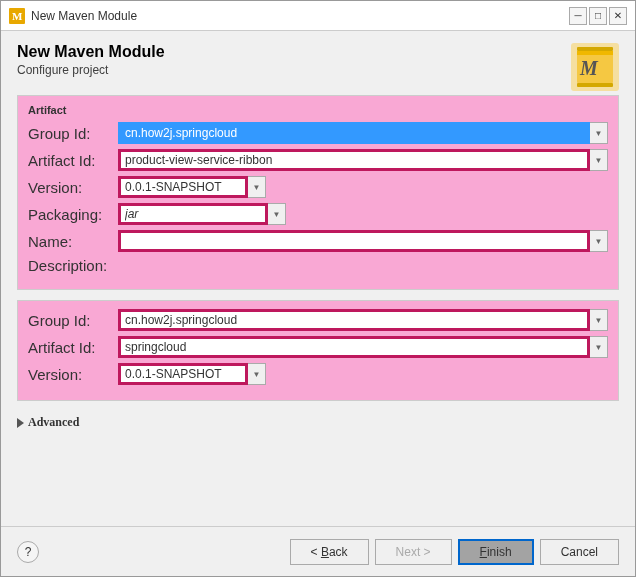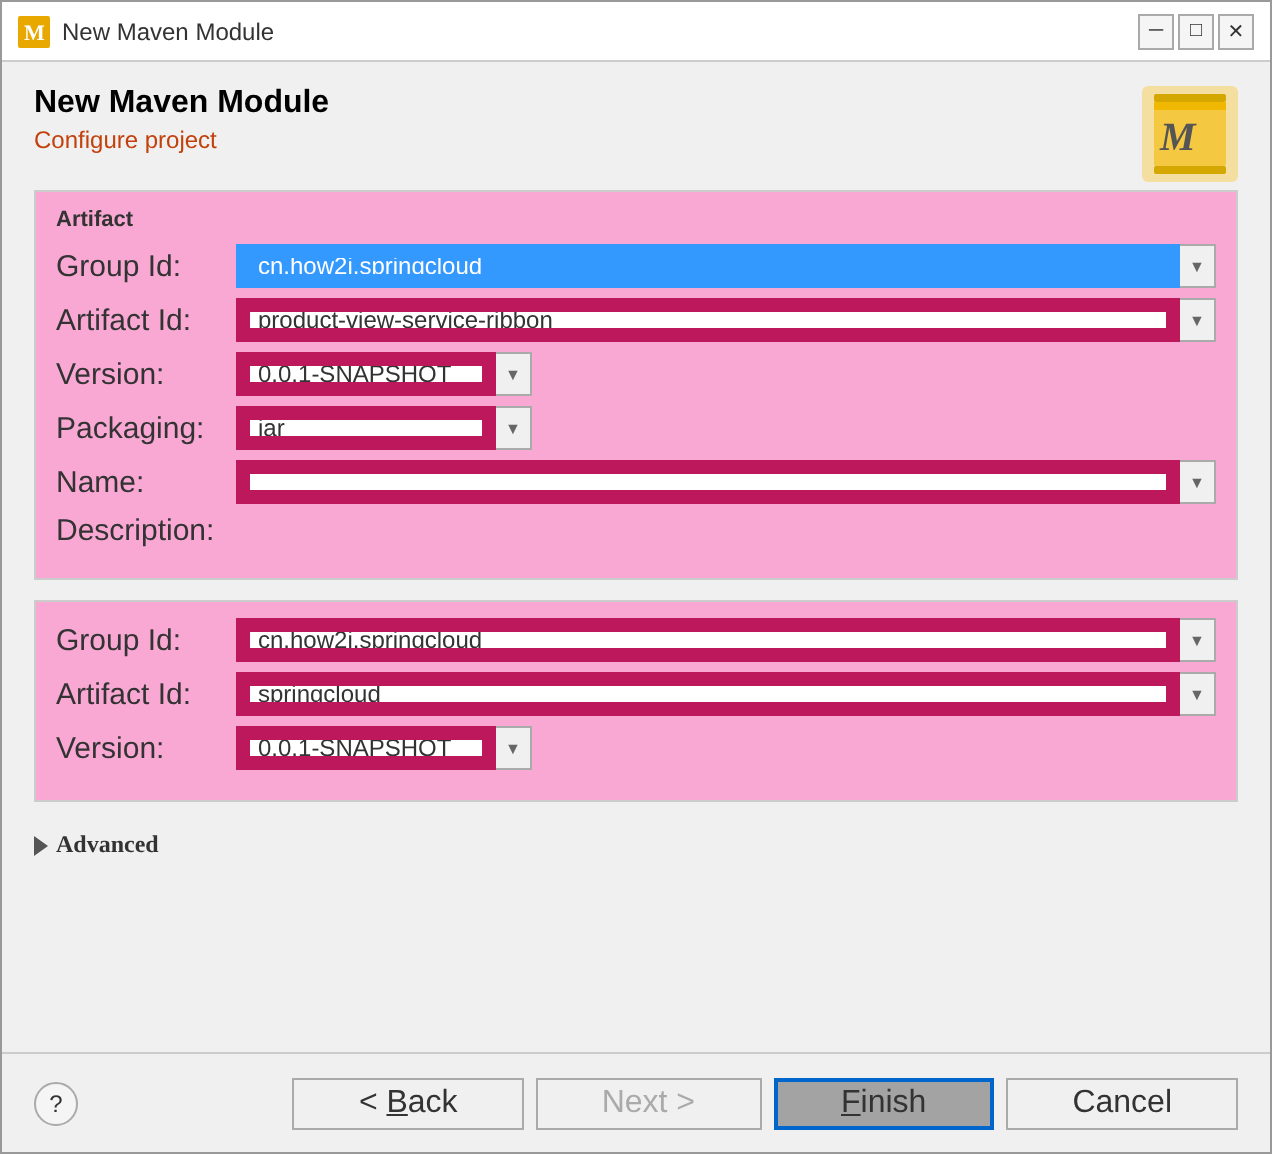--- a/index.html
+++ b/index.html
@@ -83,21 +83,21 @@
       flex-direction: column;
     }
     .main-title {
       font-size: 16px;
       font-weight: bold;
       color: #000;
       margin-bottom: 2px;
     }
     .sub-title {
       font-size: 12px;
-      color: #c2410c;
+      color: #404040;
     }
     .section {
       background: #f9a8d4;
       border: 1px solid #ccc;
       margin-bottom: 10px;
       padding: 8px 10px 10px 10px;
     }
     .section-label {
       font-size: 11px;
       color: #333;
@@ -116,21 +116,21 @@
       flex-shrink: 0;
     }
     .full-dropdown {
       display: flex;
       flex: 1;
       align-items: center;
     }
     .full-dropdown-input {
       flex: 1;
       height: 22px;
-      border: 7px solid #be185d;
+      border: 3px solid #be185d;
       padding: 0 4px;
       font-size: 12px;
       background: #fff;
       color: #333;
       outline: none;
     }
     .full-dropdown-btn {
       width: 18px;
       height: 22px;
       border: 1px solid #aaa;
@@ -222,24 +222,24 @@
       font-size: 12px;
       cursor: pointer;
       color: #333;
     }
     .footer-buttons {
       display: flex;
       gap: 6px;
     }
     .btn {
       height: 26px;
-      padding: 0 32px;
+      padding: 0 20px;
       border: 1px solid #aaa;
       background: #f0f0f0;
-      font-size: 16px;
+      font-size: 12px;
       cursor: pointer;
       color: #333;
       min-width: 75px;
       display: flex;
       align-items: center;
       justify-content: center;
     }
     .btn.primary {
       background: #a3a3a3;
       border: 2px solid #0066cc;
@@ -321,21 +321,21 @@
         <span class="form-label">Version:</span>
         <div style="display:flex;align-items:center;">
           <input class="full-dropdown-input" type="text" value="0.0.1-SNAPSHOT" style="width: 130px; flex: 0 0 auto;">
           <div class="full-dropdown-btn">▼</div>
         </div>
       </div>
 
       <div class="form-row">
         <span class="form-label">Packaging:</span>
         <div style="display:flex;align-items:center;">
-          <input class="full-dropdown-input" type="text" value="jar" style="width: 130px; flex: 0 0 auto;">
+          <input class="full-dropdown-input" type="text" value="jar" style="width: 150px; flex: 0 0 auto; font-style: italic;">
           <div class="full-dropdown-btn">▼</div>
         </div>
       </div>
 
       <div class="form-row">
         <span class="form-label">Name:</span>
         <div class="full-dropdown">
           <input class="full-dropdown-input" type="text" value="" style="">
           <div class="full-dropdown-btn">▼</div>
         </div>

